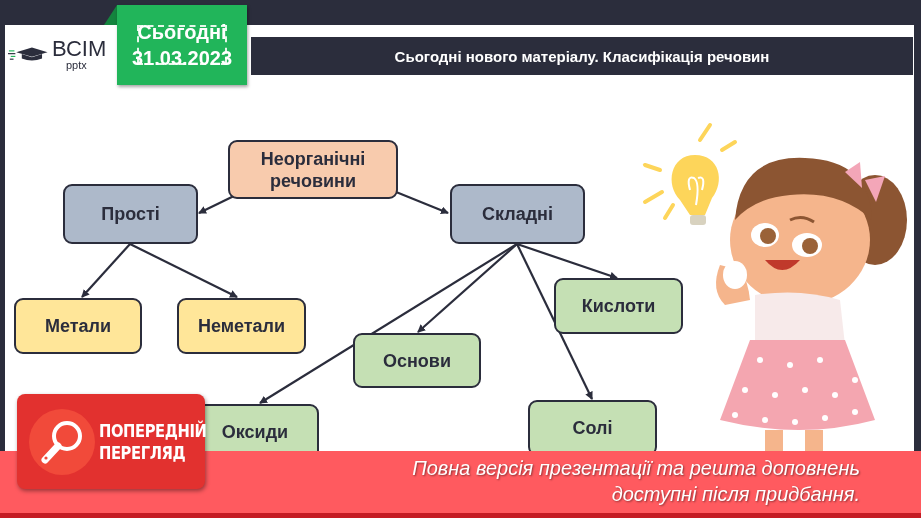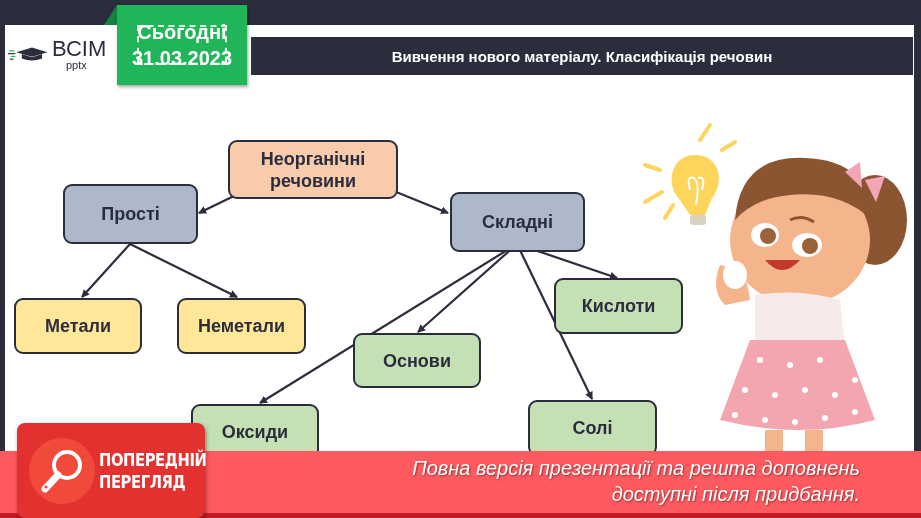--- a/index.html
+++ b/index.html
@@ -59,21 +59,21 @@
   .preview-band {
     position: absolute; left: 0; top: 451px; width: 921px; height: 67px;
     background: #ff5a5f; border-bottom: 5px solid #c41c24; box-sizing: border-box;
   }
   .preview-text {
     position: absolute; left: 300px; top: 455px; width: 560px; text-align: right;
     color: #ffffff; font-style: italic; font-size: 20px; line-height: 26px;
     text-shadow: 1px 1px 2px rgba(0,0,0,0.45);
   }
   .preview-badge {
-    position: absolute; left: 17px; top: 423px; width: 188px; height: 95px;
+    position: absolute; left: 17px; top: 394px; width: 188px; height: 95px;
     background: #e2312f; border-radius: 8px;
     box-shadow: 1px 2px 4px rgba(0,0,0,0.4);
   }
   .preview-circle {
     position: absolute; left: 12px; top: 15px; width: 66px; height: 66px; border-radius: 50%;
     background: #f14a3a;
   }
   .preview-label {
     position: absolute; left: 82px; top: 26px; color: #ffffff; font-weight: bold;
     font-size: 18px; line-height: 22px; letter-spacing: -0.5px;
@@ -98,21 +98,21 @@
 
 <div class="badge-fold"></div>
 <div class="date-badge">
   <div class="date-badge-inner">
     <span>Сьогодні</span>
     <span>31.03.2023</span>
   </div>
 </div>
 
 <div class="title-bar">
-  <span>Вивчення нового матеріалу. Класифікація речовин</span>
+  <span>Сьогодні нового матеріалу. Класифікація речовин</span>
 </div>
 
 <svg class="diagram" viewBox="0 0 921 518">
   <defs>
     <marker id="arr" markerWidth="8" markerHeight="8" refX="7" refY="4" orient="auto" markerUnits="userSpaceOnUse">
       <path d="M0,0 L8,4 L0,8 Z" fill="#2b2d3c"></path>
     </marker>
   </defs>
   <g stroke="#2b2d3c" stroke-width="2.2" fill="none" marker-end="url(#arr)">
     <line x1="312" y1="158" x2="199" y2="213"></line>
@@ -126,21 +126,21 @@
   </g>
 </svg>
 
 <div class="node n-root" style="left:228px;top:100px;width:170px;height:59px;flex-direction:column;margin-top:40px;">
   <span>Неорганічні</span>
   <span>речовини</span>
 </div>
 <div class="node n-mid" style="left:63px;top:184px;width:135px;height:60px;">
   <span>Прості</span>
 </div>
-<div class="node n-mid" style="left:450px;top:192px;width:135px;height:60px;">
+<div class="node n-mid" style="left:450px;top:184px;width:135px;height:60px;">
   <span>Складні</span>
 </div>
 <div class="node n-yellow" style="left:14px;top:298px;width:128px;height:56px;text-align:right;">
   <span>Метали</span>
 </div>
 <div class="node n-yellow" style="left:177px;top:298px;width:129px;height:56px;">
   <span>Неметали</span>
 </div>
 <div class="node n-green" style="left:554px;top:278px;width:129px;height:56px;">
   <span>Кислоти</span>

